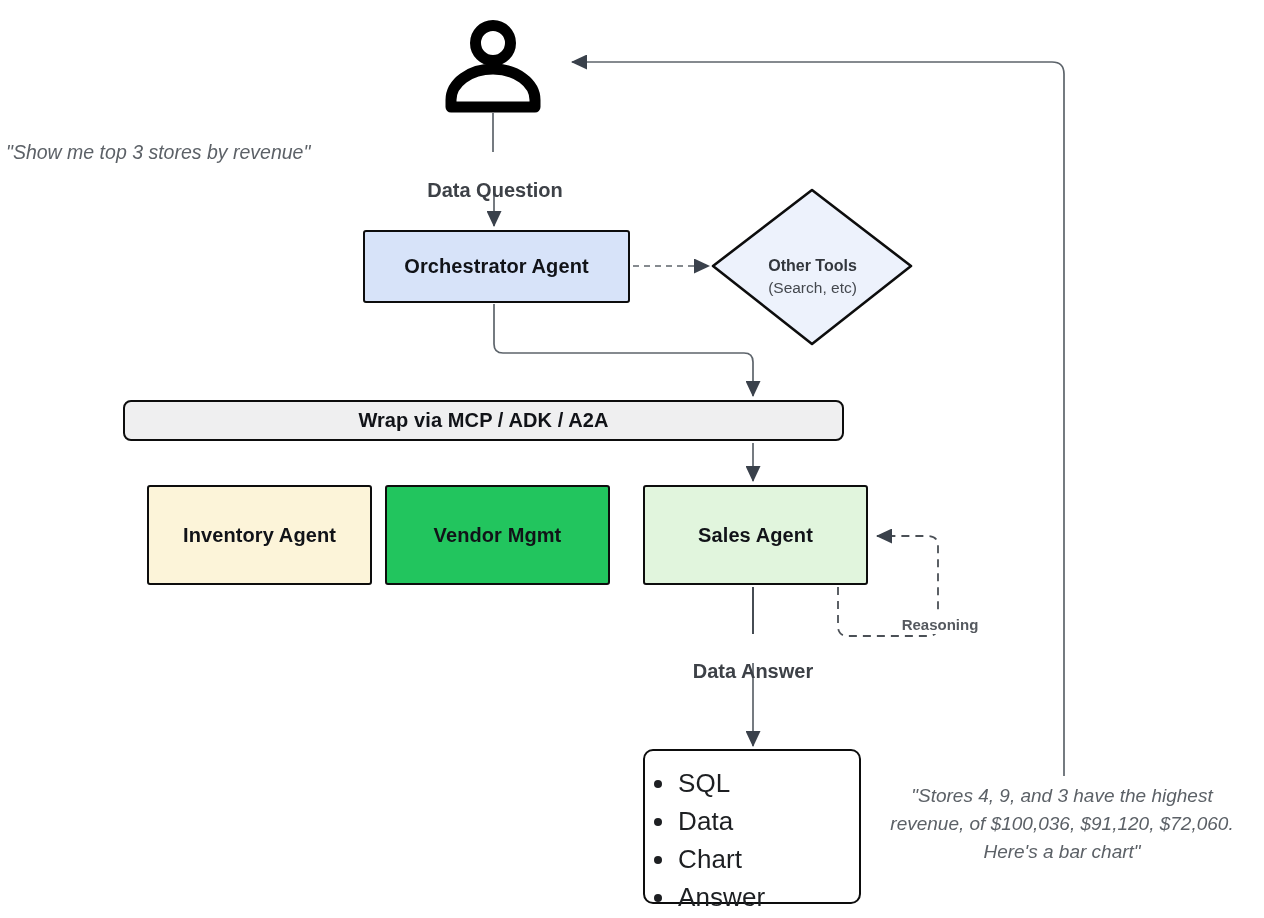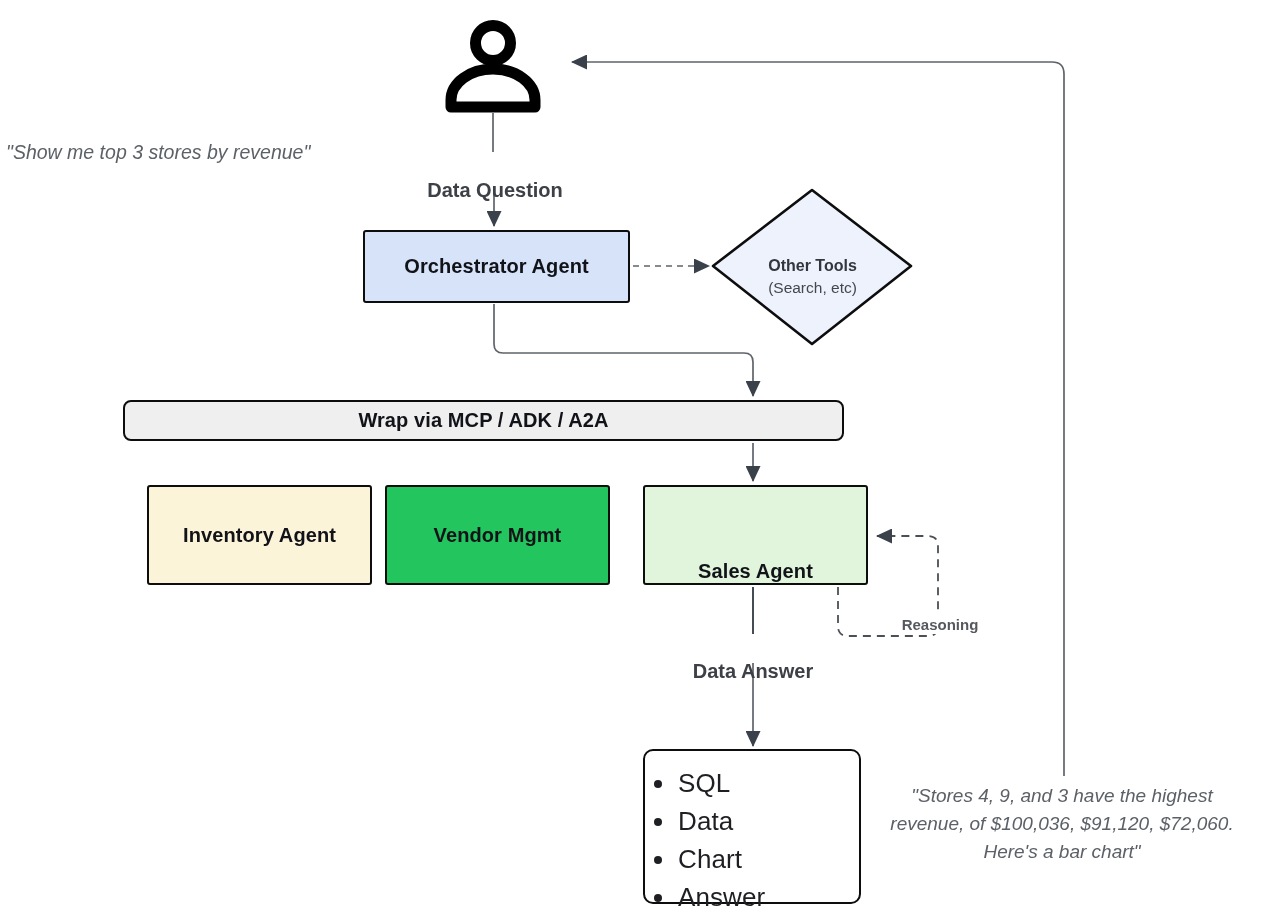--- a/index.html
+++ b/index.html
@@ -19,21 +19,21 @@
     border:2.5px solid #0d0d0d;
     border-radius:3px;
     display:flex;align-items:center;justify-content:center;
     font-weight:bold;font-size:20px;color:#111318;
     letter-spacing:.1px;
   }
   .node-orchestrator{left:363px;top:230px;width:267px;height:73px;background:#d7e3f9;}
   .node-wrap-bar{left:123px;top:400px;width:721px;height:41px;background:#efeff0;border-radius:8px;border-width:2.5px;}
   .node-inventory{left:111px;top:485px;width:225px;height:100px;background:#fcf4d9;margin-left:36px;}
   .node-vendor{left:385px;top:485px;width:225px;height:100px;background:#22c55e;}
-  .node-sales{left:643px;top:485px;width:225px;height:100px;background:#e1f5dd;align-items:flex-end;}
+  .node-sales{left:643px;top:485px;width:225px;height:100px;background:#e1f5dd;}
   .node-output{
     left:643px;top:749px;width:218px;height:155px;background:#ffffff;
     border-radius:10px;align-items:flex-start;justify-content:flex-start;
     font-weight:normal;
   }
   .node-output ul{
     margin:10px 0 0 0;padding:0 0 0 32px;
     list-style:disc;
     font-size:26px;color:#1d1f22;
   }

